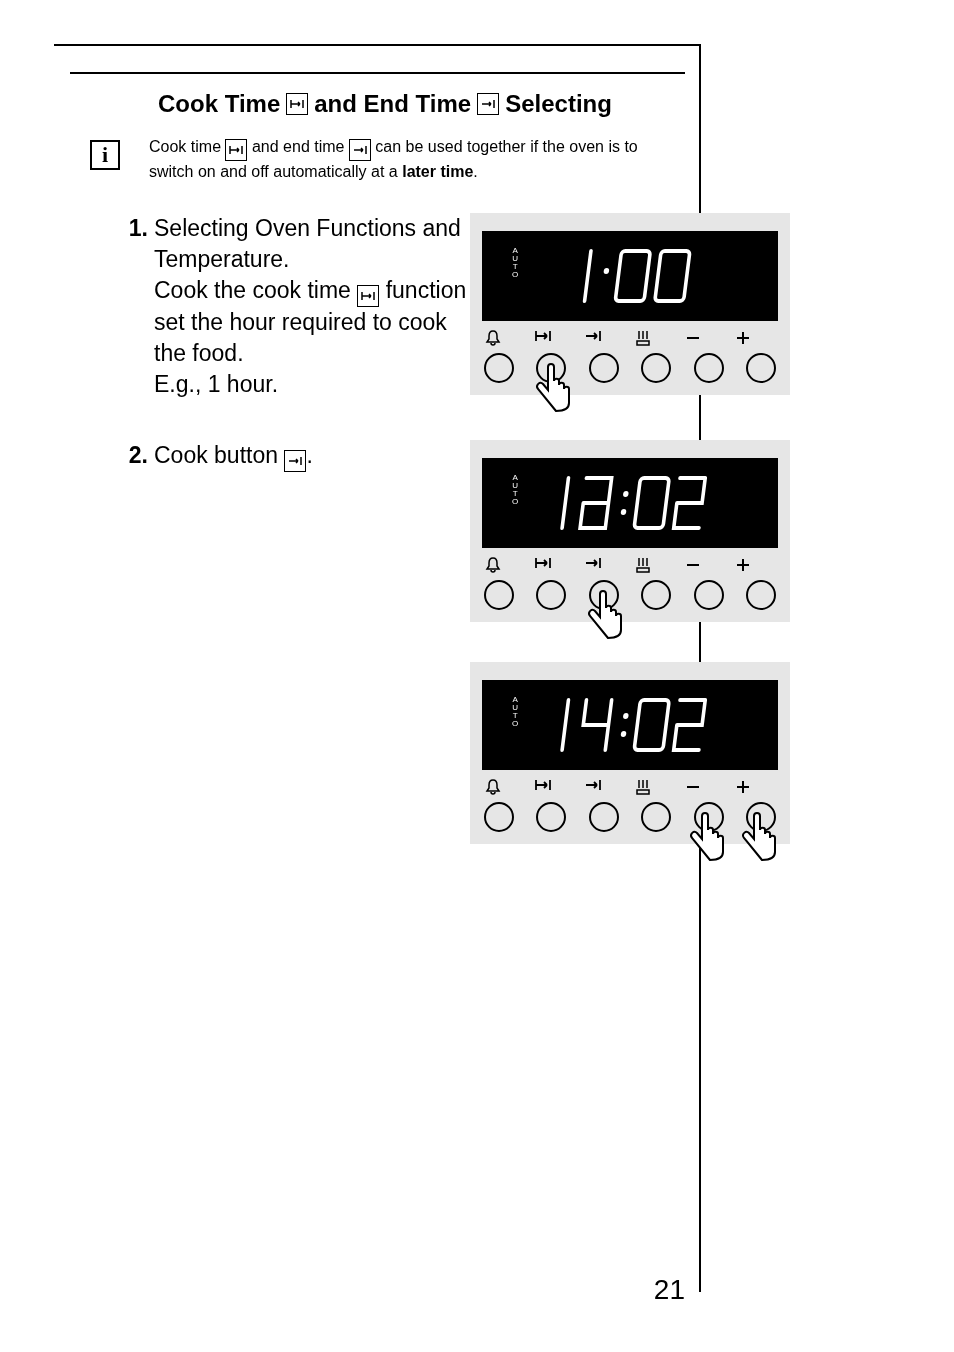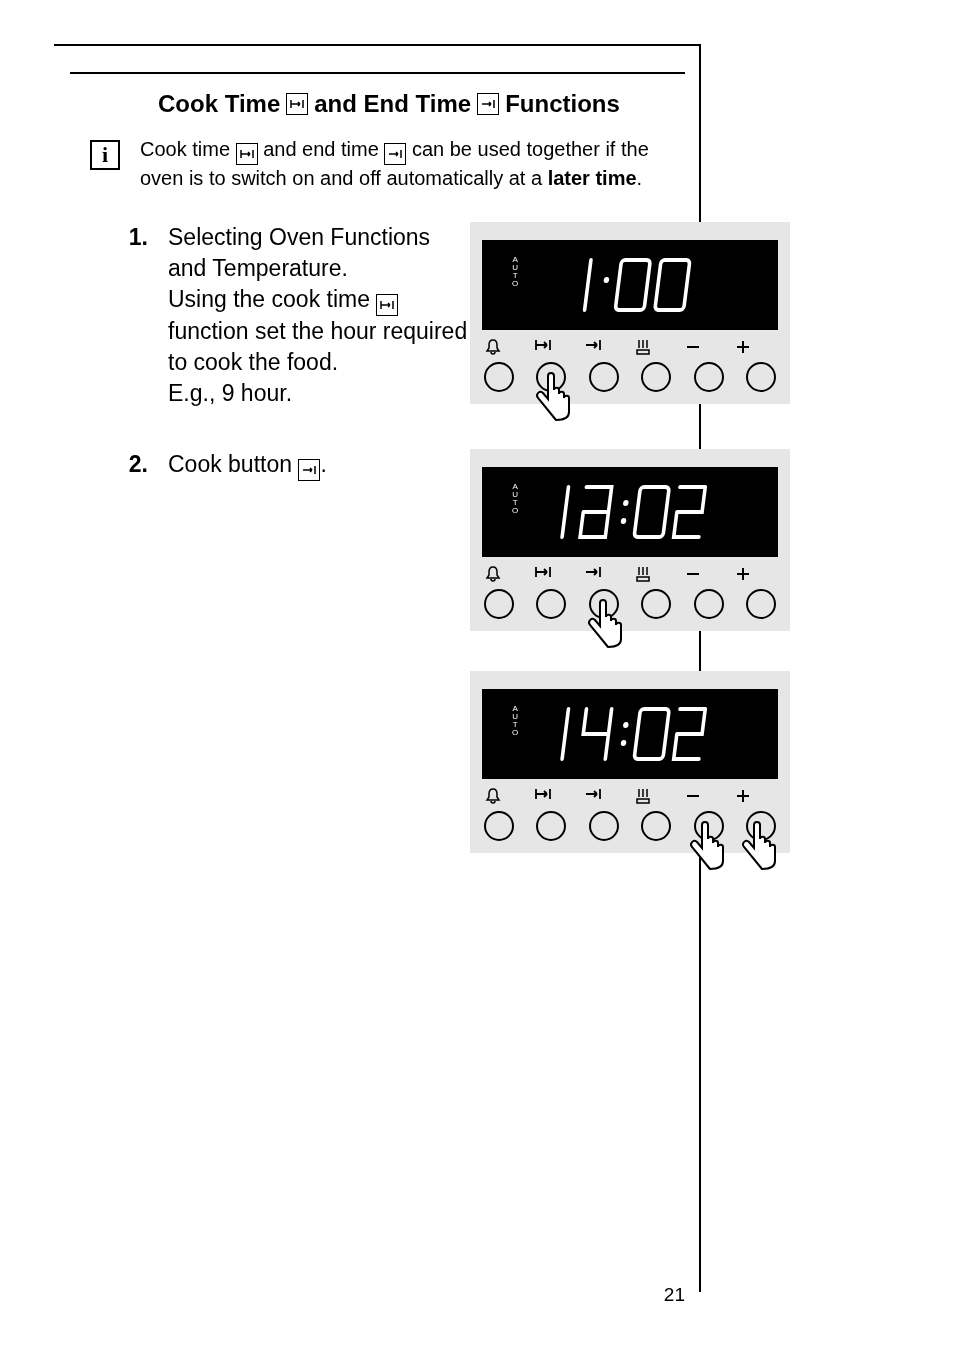--- a/index.html
+++ b/index.html
@@ -67,22 +67,23 @@
     align-items: center;
     justify-content: center;
     font-family: Georgia, "Times New Roman", serif;
     font-weight: 700;
     font-size: 22px;
     box-sizing: border-box;
     flex: 0 0 auto;
     margin-top: 4px;
   }
   .info-text {
-    font-size: 20px;
+    font-size: 16px;
     line-height: 1.35;
+    margin-left: 9px;
   }
   .info-text .inline-icon,
   .heading .inline-icon,
   .step-text .inline-icon {
     display: inline-flex;
     width: 22px;
     height: 22px;
     border: 1.5px solid #000;
     align-items: center;
     justify-content: center;
@@ -106,21 +107,20 @@
   .step-num {
     font-weight: 700;
     width: 28px;
     flex: 0 0 auto;
     text-align: right;
     margin-right: 6px;
     margin-left: 30px;
   }
   .step-text {
     flex: 1 1 auto;
-    margin-left: 14px;
   }
   .figure-col {
     flex: 0 0 auto;
     margin-left: auto;
   }
   .figure {
     width: 320px;
     background: #e6e6e6;
     padding-bottom: 12px;
   }
@@ -187,21 +187,21 @@
     position: absolute;
     width: 60px;
     height: 60px;
     pointer-events: none;
     z-index: 2;
   }
   .page-num {
     position: absolute;
     right: 70px;
     bottom: 46px;
-    font-size: 19px;
+    font-size: 28px;
     margin-left: 39px;
   }
   
   svg { display: block; }
 </style>
 </head>
 <body>
 
 <div class="page">
   <div class="page-frame"></div>
@@ -215,21 +215,21 @@
         <svg width="14" height="10" viewBox="0 0 14 10">
             <path d="M1 1v8M1 5h9m0 0l-2-2m2 2l-2 2M13 1v8" stroke="#000" stroke-width="1.5" fill="none"></path>
           </svg>
       </span>
       <span>and End Time</span>
       <span class="inline-icon">
         <svg width="14" height="10" viewBox="0 0 14 10">
             <path d="M1 5h9m0 0l-2-2m2 2l-2 2M13 1v8" stroke="#000" stroke-width="1.5" fill="none"></path>
           </svg>
       </span>
-      <span>Functions</span>
+      <span>Selecting</span>
     </div>
 
     <div class="info-block">
       <div class="info-icon">i</div>
       <div class="info-text">
         <span>Cook time</span>
         <span class="inline-icon">
           <svg width="14" height="10" viewBox="0 0 14 10">
               <path d="M1 1v8M1 5h9m0 0l-2-2m2 2l-2 2M13 1v8" stroke="#000" stroke-width="1.5" fill="none"></path>
             </svg>
@@ -243,28 +243,28 @@
         <span>can be used together if the oven is to switch on and off automatically at a</span>
         <b>later time</b><span>.</span>
       </div>
     </div>
 
     <div class="step-row" style="margin-top:30px">
       <div class="step-text-col">
         <div class="step-num">1.</div>
         <div class="step-text">
           <span>Selecting Oven Functions and Temperature.</span><br>
-          <span>Using the cook time</span>
+          <span>Cook the cook time</span>
           <span class="inline-icon">
             <svg width="14" height="10" viewBox="0 0 14 10">
                 <path d="M1 1v8M1 5h9m0 0l-2-2m2 2l-2 2M13 1v8" stroke="#000" stroke-width="1.5" fill="none"></path>
               </svg>
           </span>
           <span>function set the hour required to cook the food.</span><br>
-          <span>E.g., 9 hour.</span>
+          <span>E.g., 1 hour.</span>
         </div>
       </div>
       <div class="figure-col">
         <div class="figure">
           <div class="display-wrap">
             <div class="display">
               <div class="auto-label">
                   <span>A</span>
                   <span>U</span>
                   <span>T</span>

